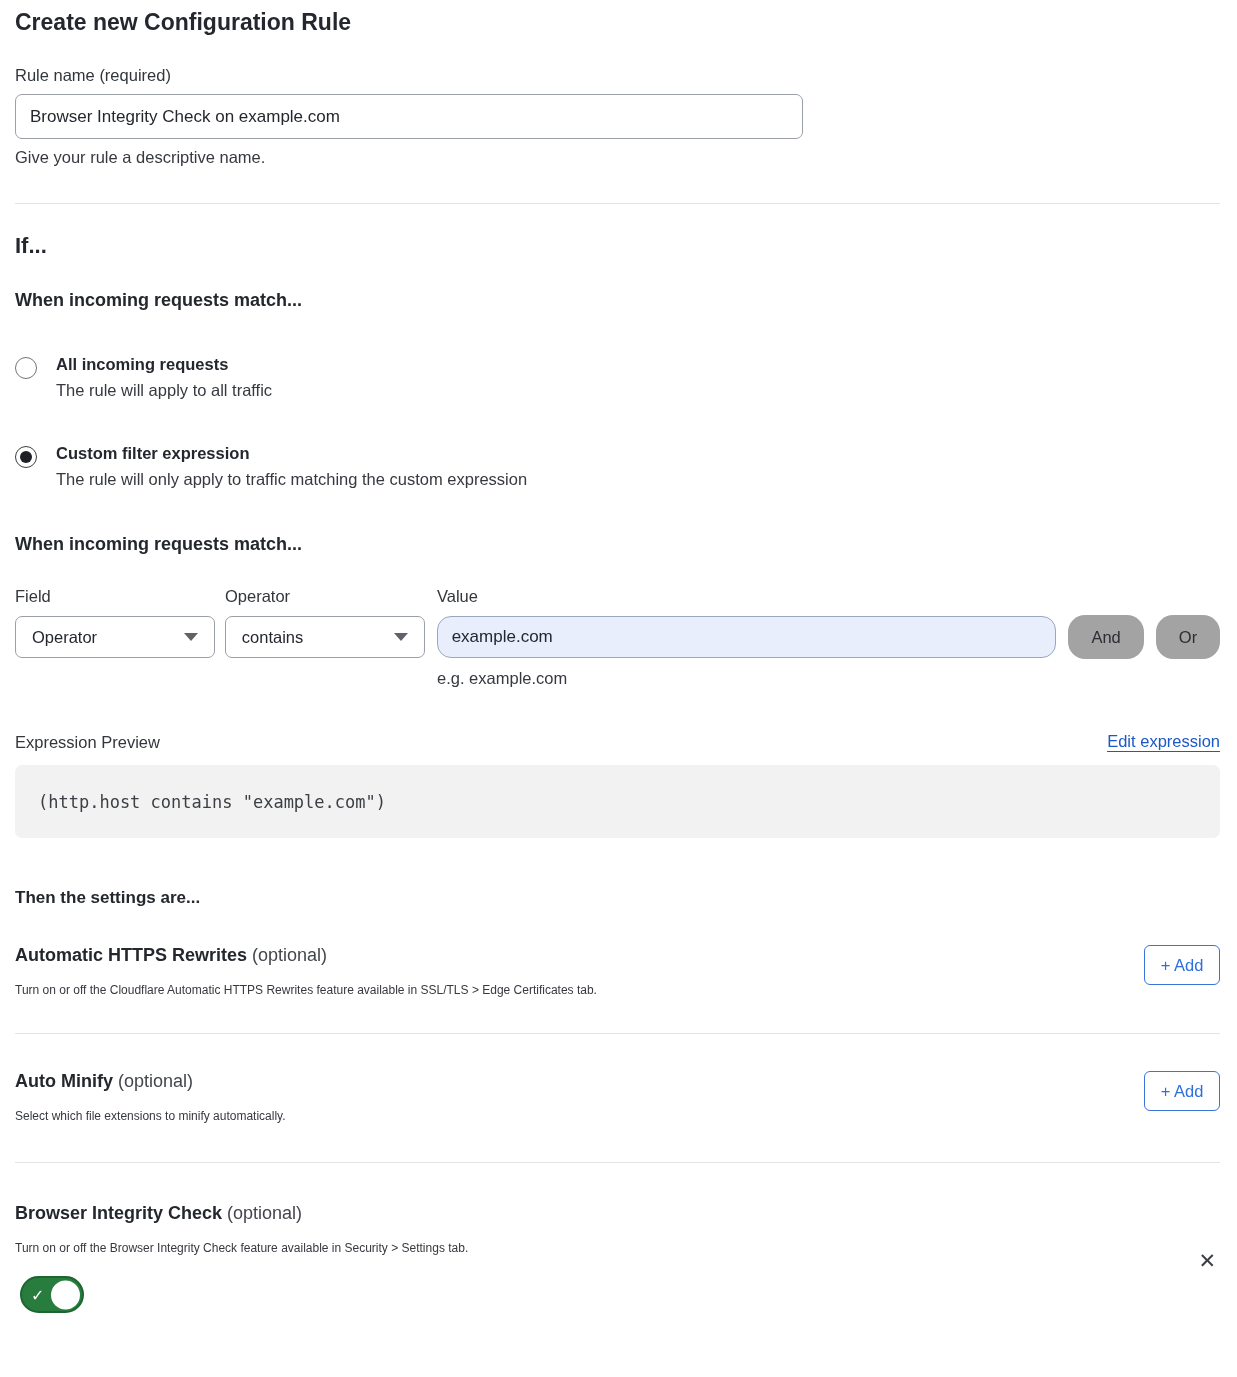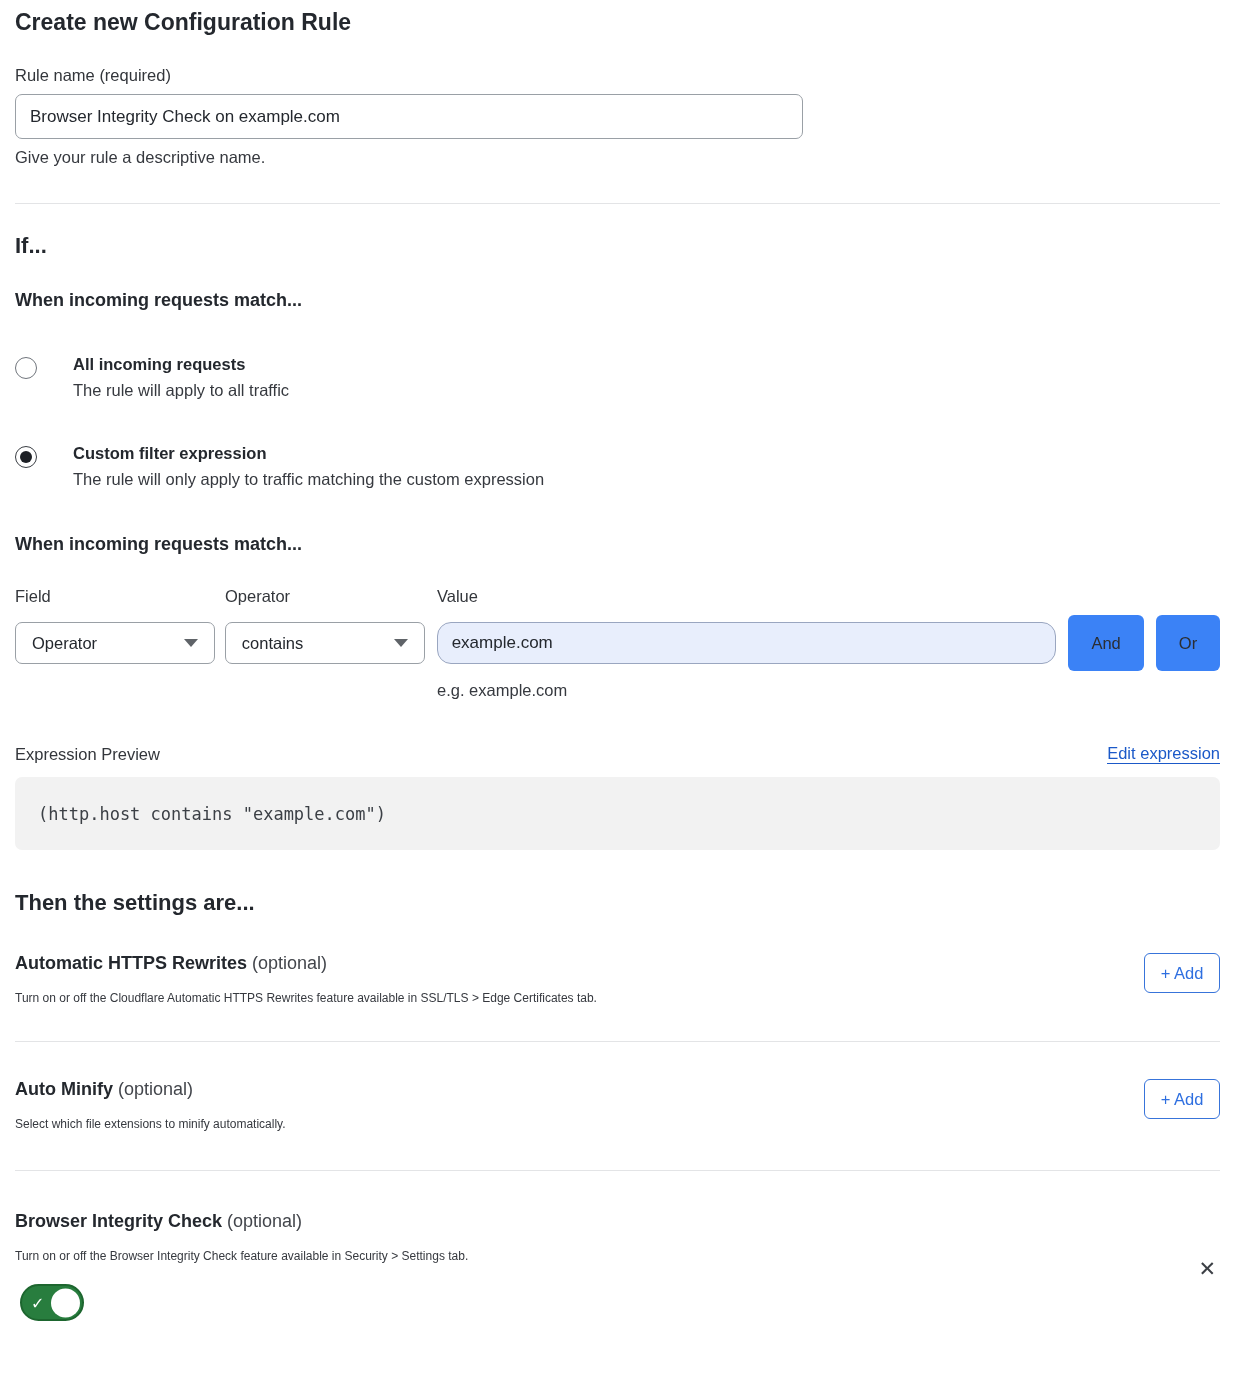--- a/index.html
+++ b/index.html
@@ -38,21 +38,21 @@
     width: 22px; height: 22px; flex: 0 0 22px;
     border: 1.5px solid #70757c; border-radius: 50%;
     margin-top: 2px; position: relative; background: #fff; cursor: pointer;
   }
   .radio-option.selected .radio-circle { border-color: #3a3e44; }
   .radio-option.selected .radio-circle::after {
     content: ""; position: absolute; left: 50%; top: 50%;
     transform: translate(-50%, -50%);
     width: 12px; height: 12px; border-radius: 50%; background: #1d2025;
   }
-  .radio-texts { margin-left: 36px; }
+  .radio-texts { margin-left: 19px; }
   .radio-label { font-size: 16.5px; font-weight: bold; color: #24282e; }
   .radio-desc { margin-top: 7px; font-size: 16.5px; color: #36393f; }
 
   .builder-labels { display: flex; margin-top: 32px; font-size: 16.5px; color: #33363b; }
   .col-field { width: 200px; }
   .gap-a { width: 10px; } .gap-b { width: 12px; }
   .col-operator { width: 200px; }
   .col-value { width: 620px; }
 
   .builder-row { display: flex; margin-top: 9px; align-items: center; }
@@ -69,43 +69,43 @@
     border-top: 8px solid #5f6368;
   }
   .value-input {
     width: 620px; height: 42px;
     border: 1px solid #9aa6c0; border-radius: 14px;
     background: #e8eefc; padding: 0 14px;
     font-size: 17px; color: #24282e;
     font-family: "Liberation Sans", sans-serif; outline: none;
   }
   .logic-btn {
-    height: 56px; border: none; border-radius: 6px;
-    background: #3b82f6; color: #2b2e33; font-size: 16.5px;
+    height: 44px; border: none; border-radius: 17px;
+    background: #a3a3a3; color: #2b2e33; font-size: 16.5px;
     font-family: "Liberation Sans", sans-serif; cursor: pointer;
   }
   .and-btn { width: 76px; margin-left: 12px; }
   .or-btn  { width: 64px; margin-left: 12px; }
 
   .value-helper { margin-top: 10px; margin-left: 422px; font-size: 16.5px; color: #36393f; }
 
   .preview-row { display: flex; justify-content: space-between; align-items: flex-end; margin-top: 44px; }
   .preview-label { font-size: 16.5px; color: #33363b; }
   .edit-link {
     font-size: 16.5px; color: #1b59c8; text-decoration: none;
     border-bottom: 1.5px solid #1b59c8; cursor: pointer;
   }
   .code-block {
     margin-top: 13px; height: 73px;
     background: #f2f2f2; border-radius: 7px;
     display: flex; align-items: center; padding-left: 23px;
   }
   .code-text { font-family: "DejaVu Sans Mono", "Liberation Mono", monospace; font-size: 17px; color: #3c4046; }
 
-  .then-heading { margin-top: 40px; font-size: 22px; font-weight: bold; color: #24282e; }
+  .then-heading { margin-top: 50px; font-size: 17px; font-weight: bold; color: #24282e; }
 
   .setting-row { display: flex; justify-content: space-between; margin-top: 37px; }
   .setting-title { font-size: 18px; color: #24282e; }
   .setting-title .t { font-weight: bold; }
   .setting-title .opt { font-weight: normal; color: #43464c; }
   .setting-desc { margin-top: 17px; font-size: 12px; color: #36393f; }
   .add-btn {
     width: 76px; height: 40px; flex: 0 0 auto;
     background: #fff; border: 1px solid #3874da; border-radius: 6px;
     color: #2e6fe0; font-size: 16.5px;

